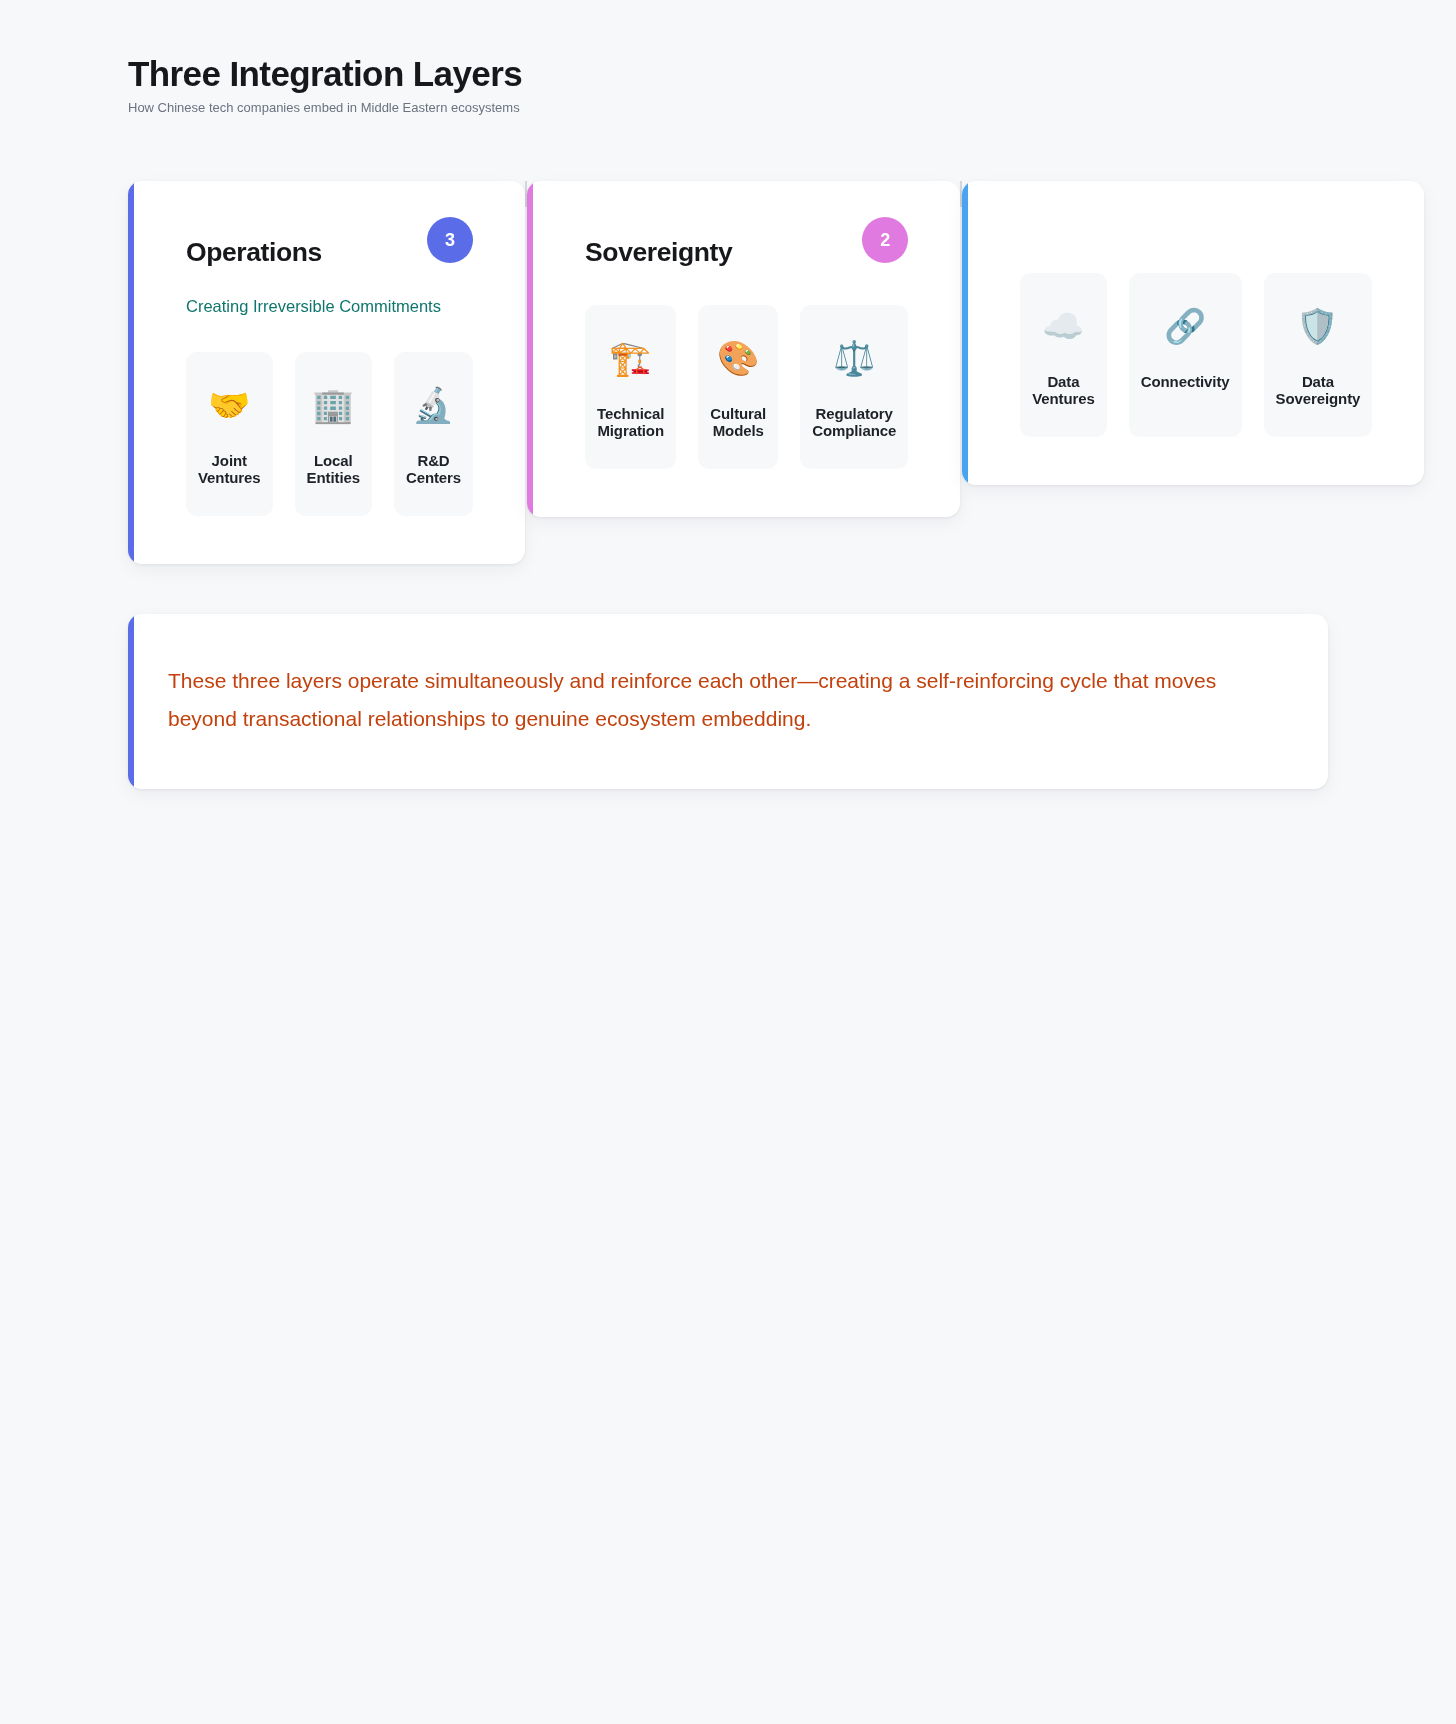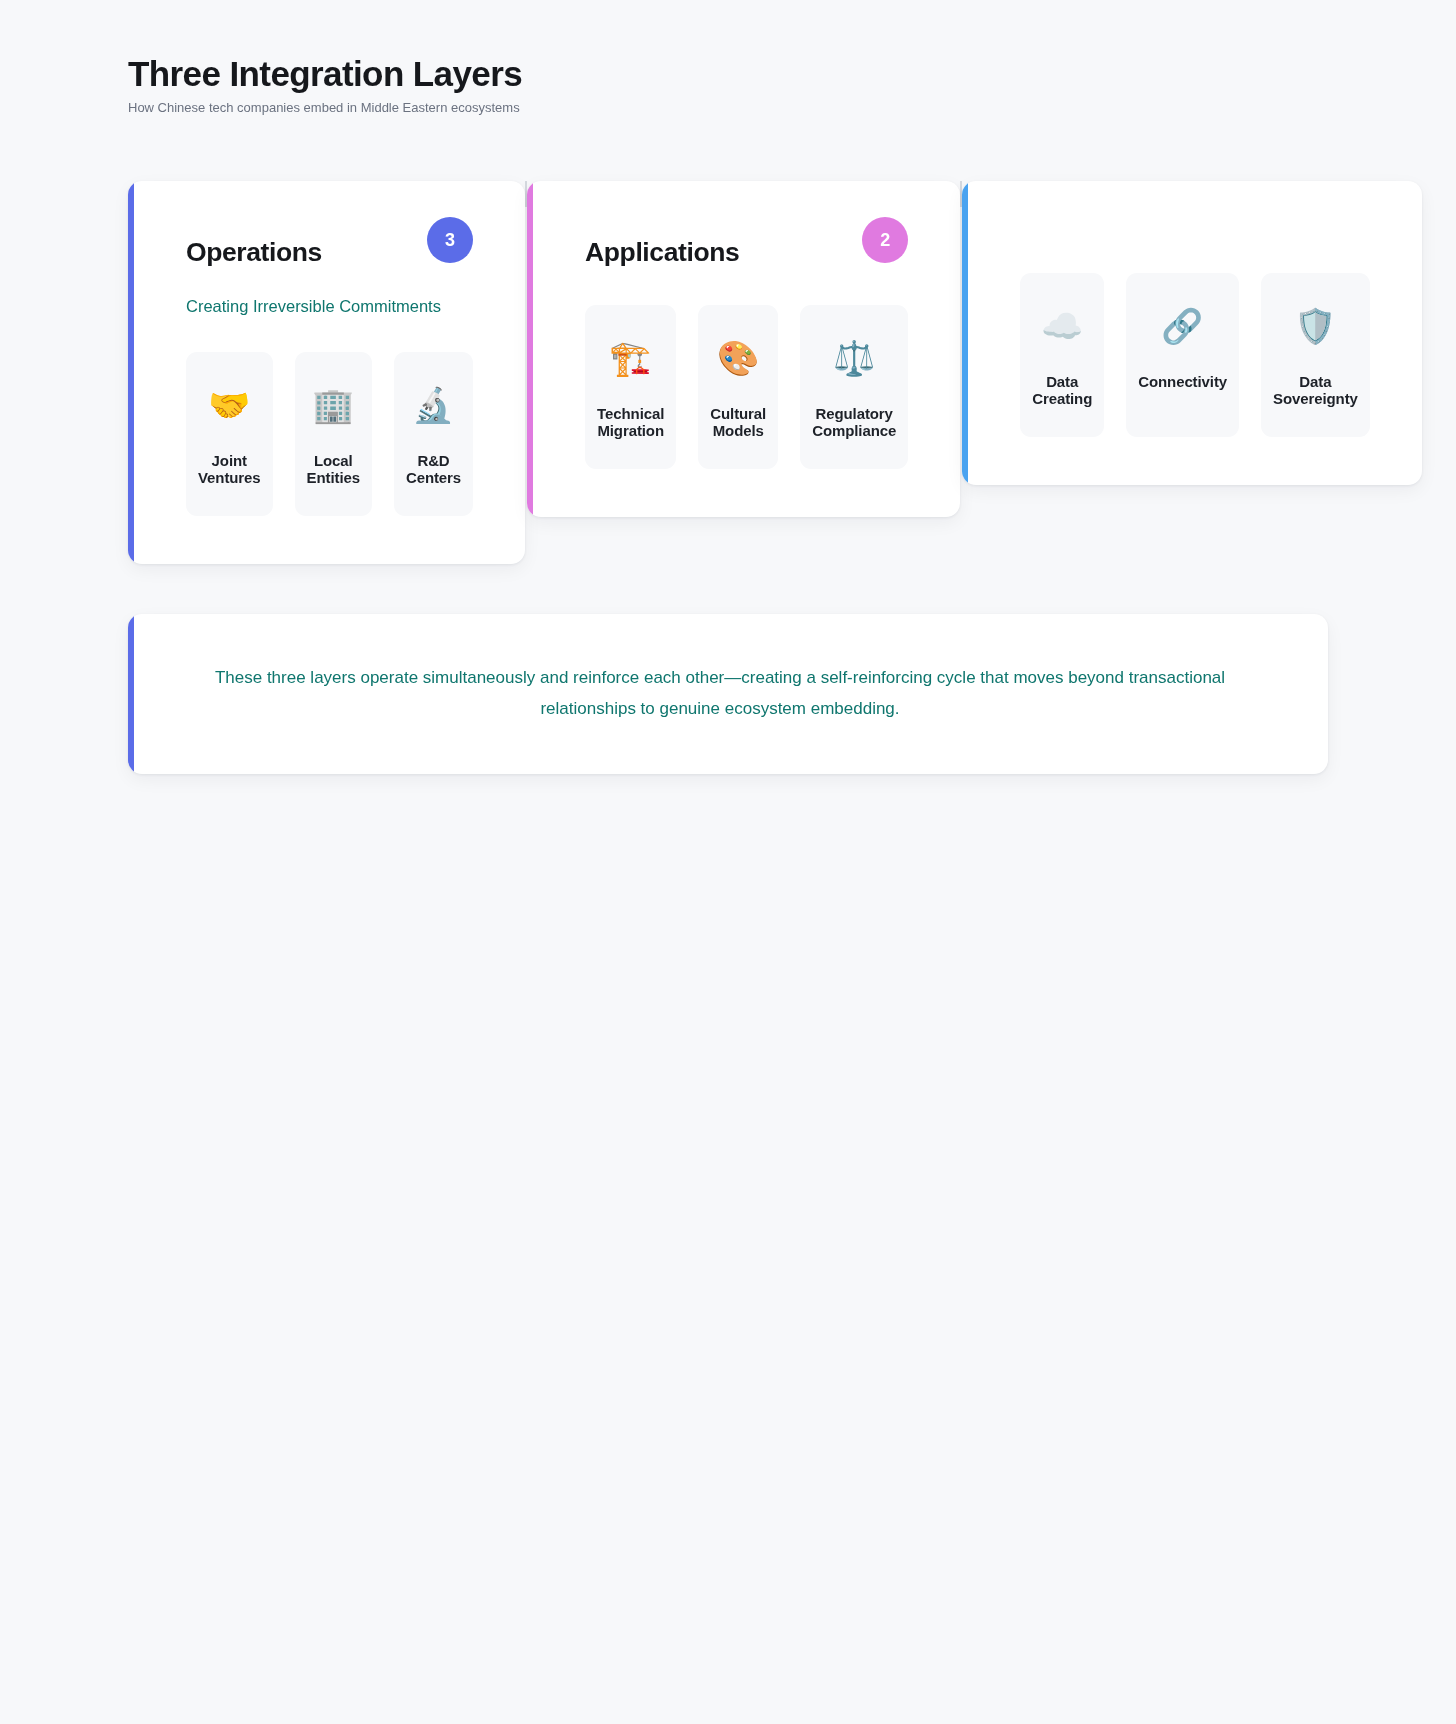--- a/index.html
+++ b/index.html
@@ -138,24 +138,23 @@
   .note-card {
     position: relative;
     background: #ffffff;
     border-radius: 14px;
     box-shadow: 0 1px 3px rgba(16,24,40,0.07), 0 6px 18px rgba(16,24,40,0.05);
     padding: 48px 56px 50px 40px;
     overflow: hidden;
   }
 
   .note-text {
-    font-size: 17px;
+    font-size: 21px;
     line-height: 1.85;
-    color: #0f766e;
-    text-align: center;
+    color: #c2410c;
   }
 </style>
 </head>
 <body>
 
 <div class="page">
 
   <div class="header">
     <h1 class="page-title">Three Integration Layers</h1>
     <p class="page-subtitle">How Chinese tech companies embed in Middle Eastern ecosystems</p>
@@ -189,21 +188,21 @@
     </div>
 
     <div class="connector">
       <span class="connector-line"></span>
     </div>
 
     <div class="layer-wrap">
       <div class="layer-card">
         <span class="accent-bar" style="background-color: rgb(224, 122, 224);"></span>
         <div class="layer-head">
-          <div class="layer-title">Applications</div>
+          <div class="layer-title">Sovereignty</div>
           <div class="layer-badge" style="background-color: rgb(224, 122, 224);">2</div>
         </div>
         <div class="tiles">
           <div class="tile">
             <span class="tile-emoji">🏗️</span>
             <div class="tile-label">Technical Migration</div>
           </div>
           <div class="tile">
             <span class="tile-emoji">🎨</span>
             <div class="tile-label">Cultural Models</div>
@@ -219,21 +218,21 @@
     <div class="connector">
       <span class="connector-line"></span>
     </div>
 
     <div class="layer-wrap">
       <div class="layer-card">
         <span class="accent-bar" style="background-color: rgb(74, 163, 240);"></span>
         <div class="tiles">
           <div class="tile">
             <span class="tile-emoji">☁️</span>
-            <div class="tile-label">Data Creating</div>
+            <div class="tile-label">Data Ventures</div>
           </div>
           <div class="tile">
             <span class="tile-emoji">🔗</span>
             <div class="tile-label">Connectivity</div>
           </div>
           <div class="tile">
             <span class="tile-emoji">🛡️</span>
             <div class="tile-label">Data Sovereignty</div>
           </div>
         </div>

